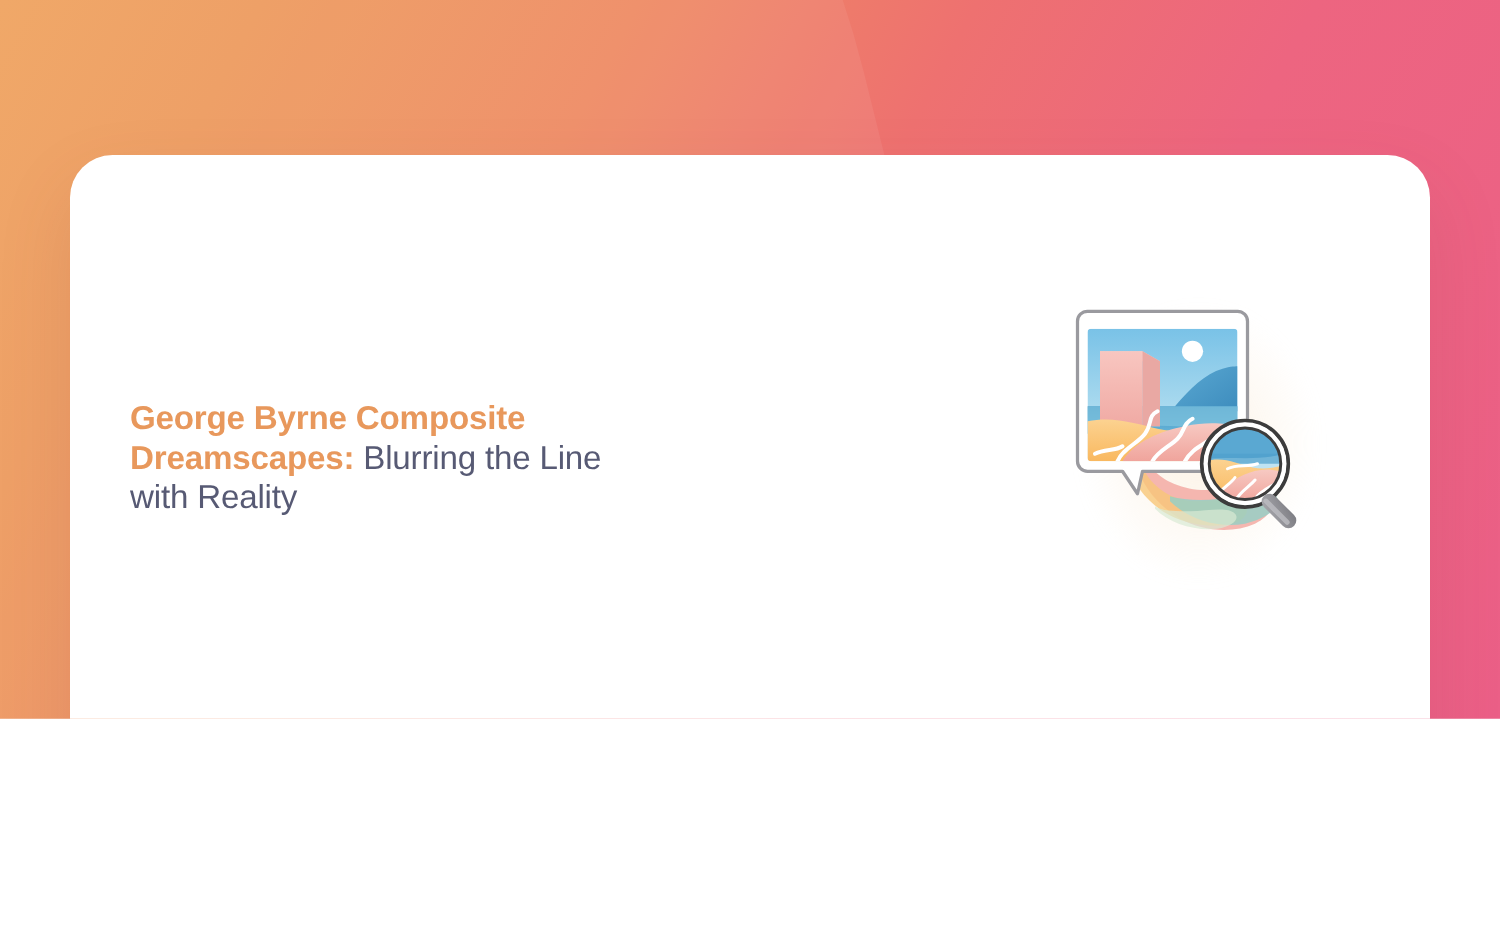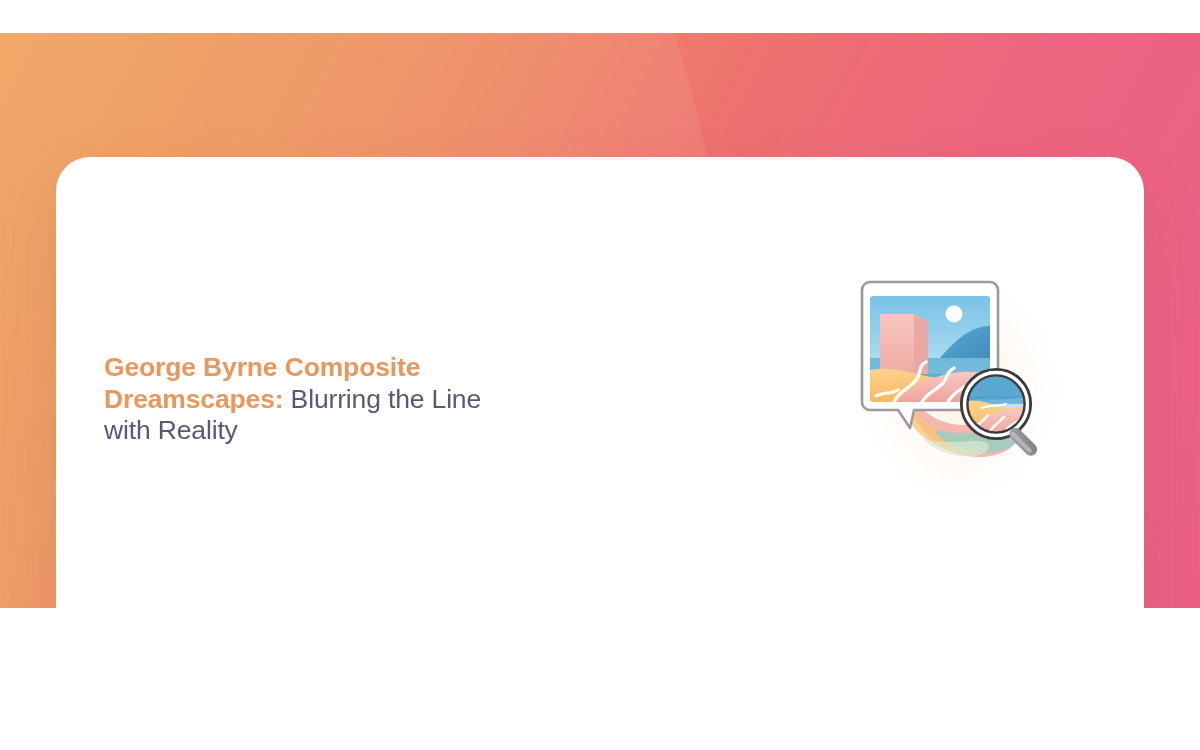--- a/index.html
+++ b/index.html
@@ -15,21 +15,20 @@
     position:relative;
     width:1200px; height:575px;
     background:linear-gradient(118deg,
         #efa25e 0%,
         #ed9a5d 14%,
         #ee8a62 34%,
         #ee7170 52%,
         #ed6580 70%,
         #eb5f87 100%);
     overflow:hidden;
-    margin-top:33px;
   }
 
   
   .bg-sheen {
     position:absolute;
     left:-300px; top:-420px;
     width:1000px; height:1150px;
     border-radius:50% 50% 42% 46% / 48% 52% 40% 44%;
     background:rgba(255,255,255,0.065);
     transform:rotate(-14deg);

